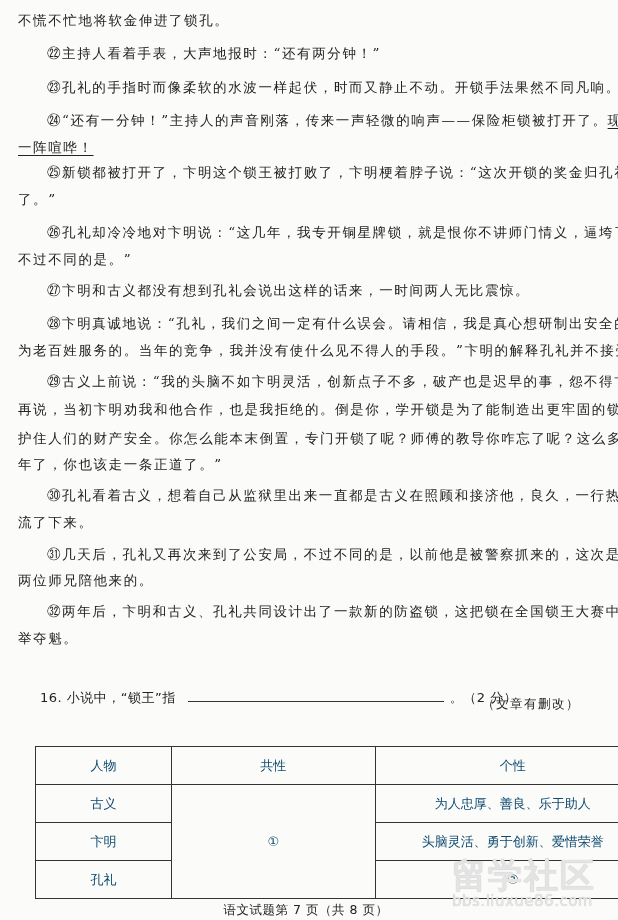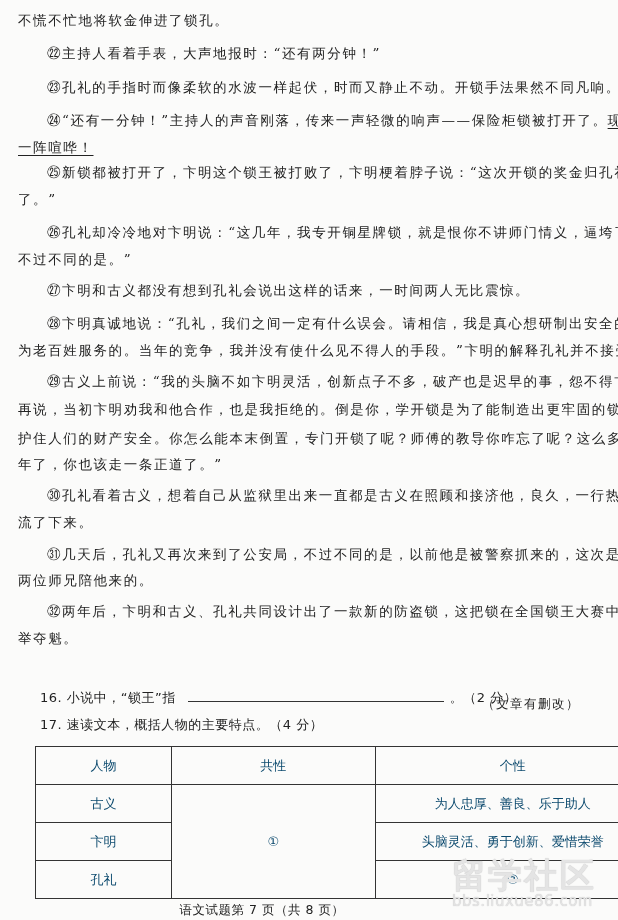--- a/index.html
+++ b/index.html
@@ -27,21 +27,21 @@
   table.grid {
     position: absolute; left: 35px; top: 746px;
     width: 616px; border-collapse: collapse;
     font-family: "DejaVu Sans", "Liberation Sans", sans-serif;
     font-size: 13px; color: #0c4a6e;
   }
   table.grid td, table.grid th {
     border: 1.3px solid #333; text-align: center; height: 37px; font-weight: normal; padding: 0;
   }
   .c1 { width: 120px; } .c2 { width: 180px; } .c3 { width: 244px; margin-left: 44px; }
-  .footer { position: absolute; left: 0; width: 524px; top: 902px; text-align: center; font-size: 12.5px; font-family: "DejaVu Sans", "Liberation Sans", sans-serif; letter-spacing: 0.5px; }
+  .footer { position: absolute; left: 0; width: 524px; top: 902px; text-align: center; font-size: 12.5px; font-family: "DejaVu Sans", "Liberation Sans", sans-serif; letter-spacing: 0.5px; padding-left: 44px; }
   .watermark { position: absolute; left: 452px; top: 850px; color: #e4e4e4; text-shadow: 0 0 1px #bbb; font-family: "DejaVu Sans", "Liberation Sans", sans-serif; margin-top: 7px; }
   .wm-big { font-size: 34px; font-weight: bold; letter-spacing: 2px; line-height: 36px; }
   .wm-small { font-size: 15px; letter-spacing: 0.5px; line-height: 16px; }
 </style>
 </head>
 <body>
 
 <div class="page">
 
   <div>
@@ -66,21 +66,20 @@
     <div class="line indent" style="top:546px">㉛几天后，孔礼又再次来到了公安局，不过不同的是，以前他是被警察抓来的，这次是他的</div>
     <div class="line" style="top:572px">两位师兄陪他来的。</div>
     <div class="line indent" style="top:603px">㉜两年后，卞明和古义、孔礼共同设计出了一款新的防盗锁，这把锁在全国锁王大赛中一</div>
     <div class="line" style="top:630px">举夺魁。</div>
     <div class="credit" style="top:660px">（文章有删改）</div>
   </div>
 
   <div class="q" style="top:689px">
     <span>16. 小说中，“锁王”指</span><span class="blank"></span><span>。（2 分）</span>
   </div>
-  <div class="q" style="top:716px">17. 速读文本，概括人物的主要特点。（4 分）</div>
 
   <table class="grid">
     <tbody>
         <tr>
       <th class="c1">人物</th>
       <th class="c2">共性</th>
       <th class="c3">个性</th>
     </tr>
     <tr>
       <td>古义</td>

